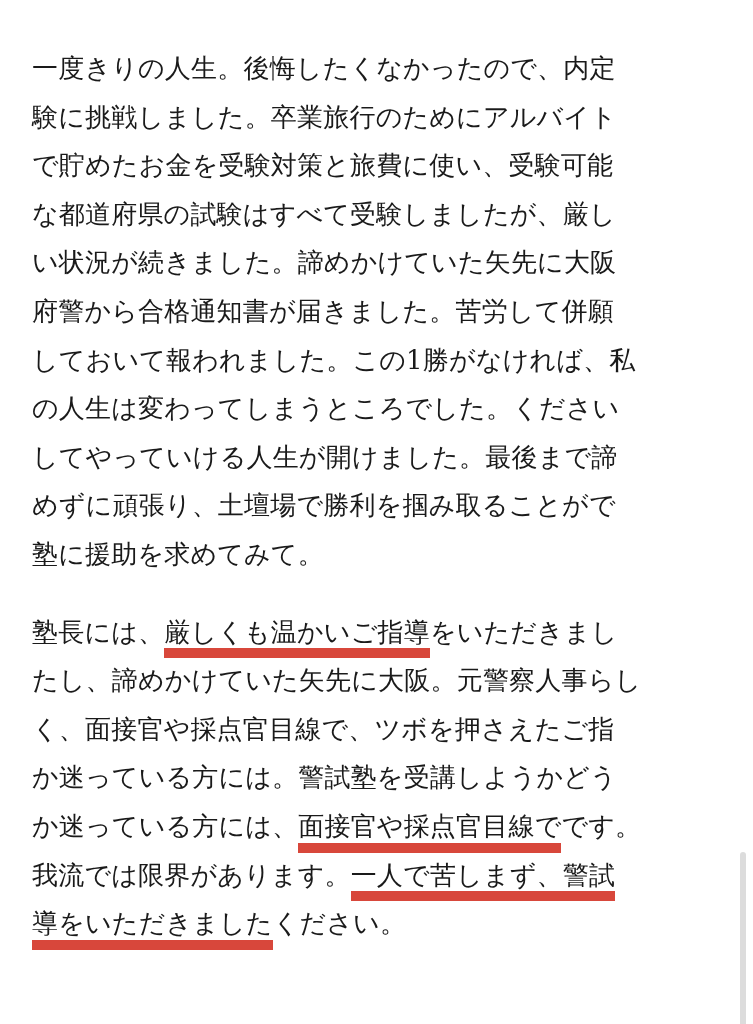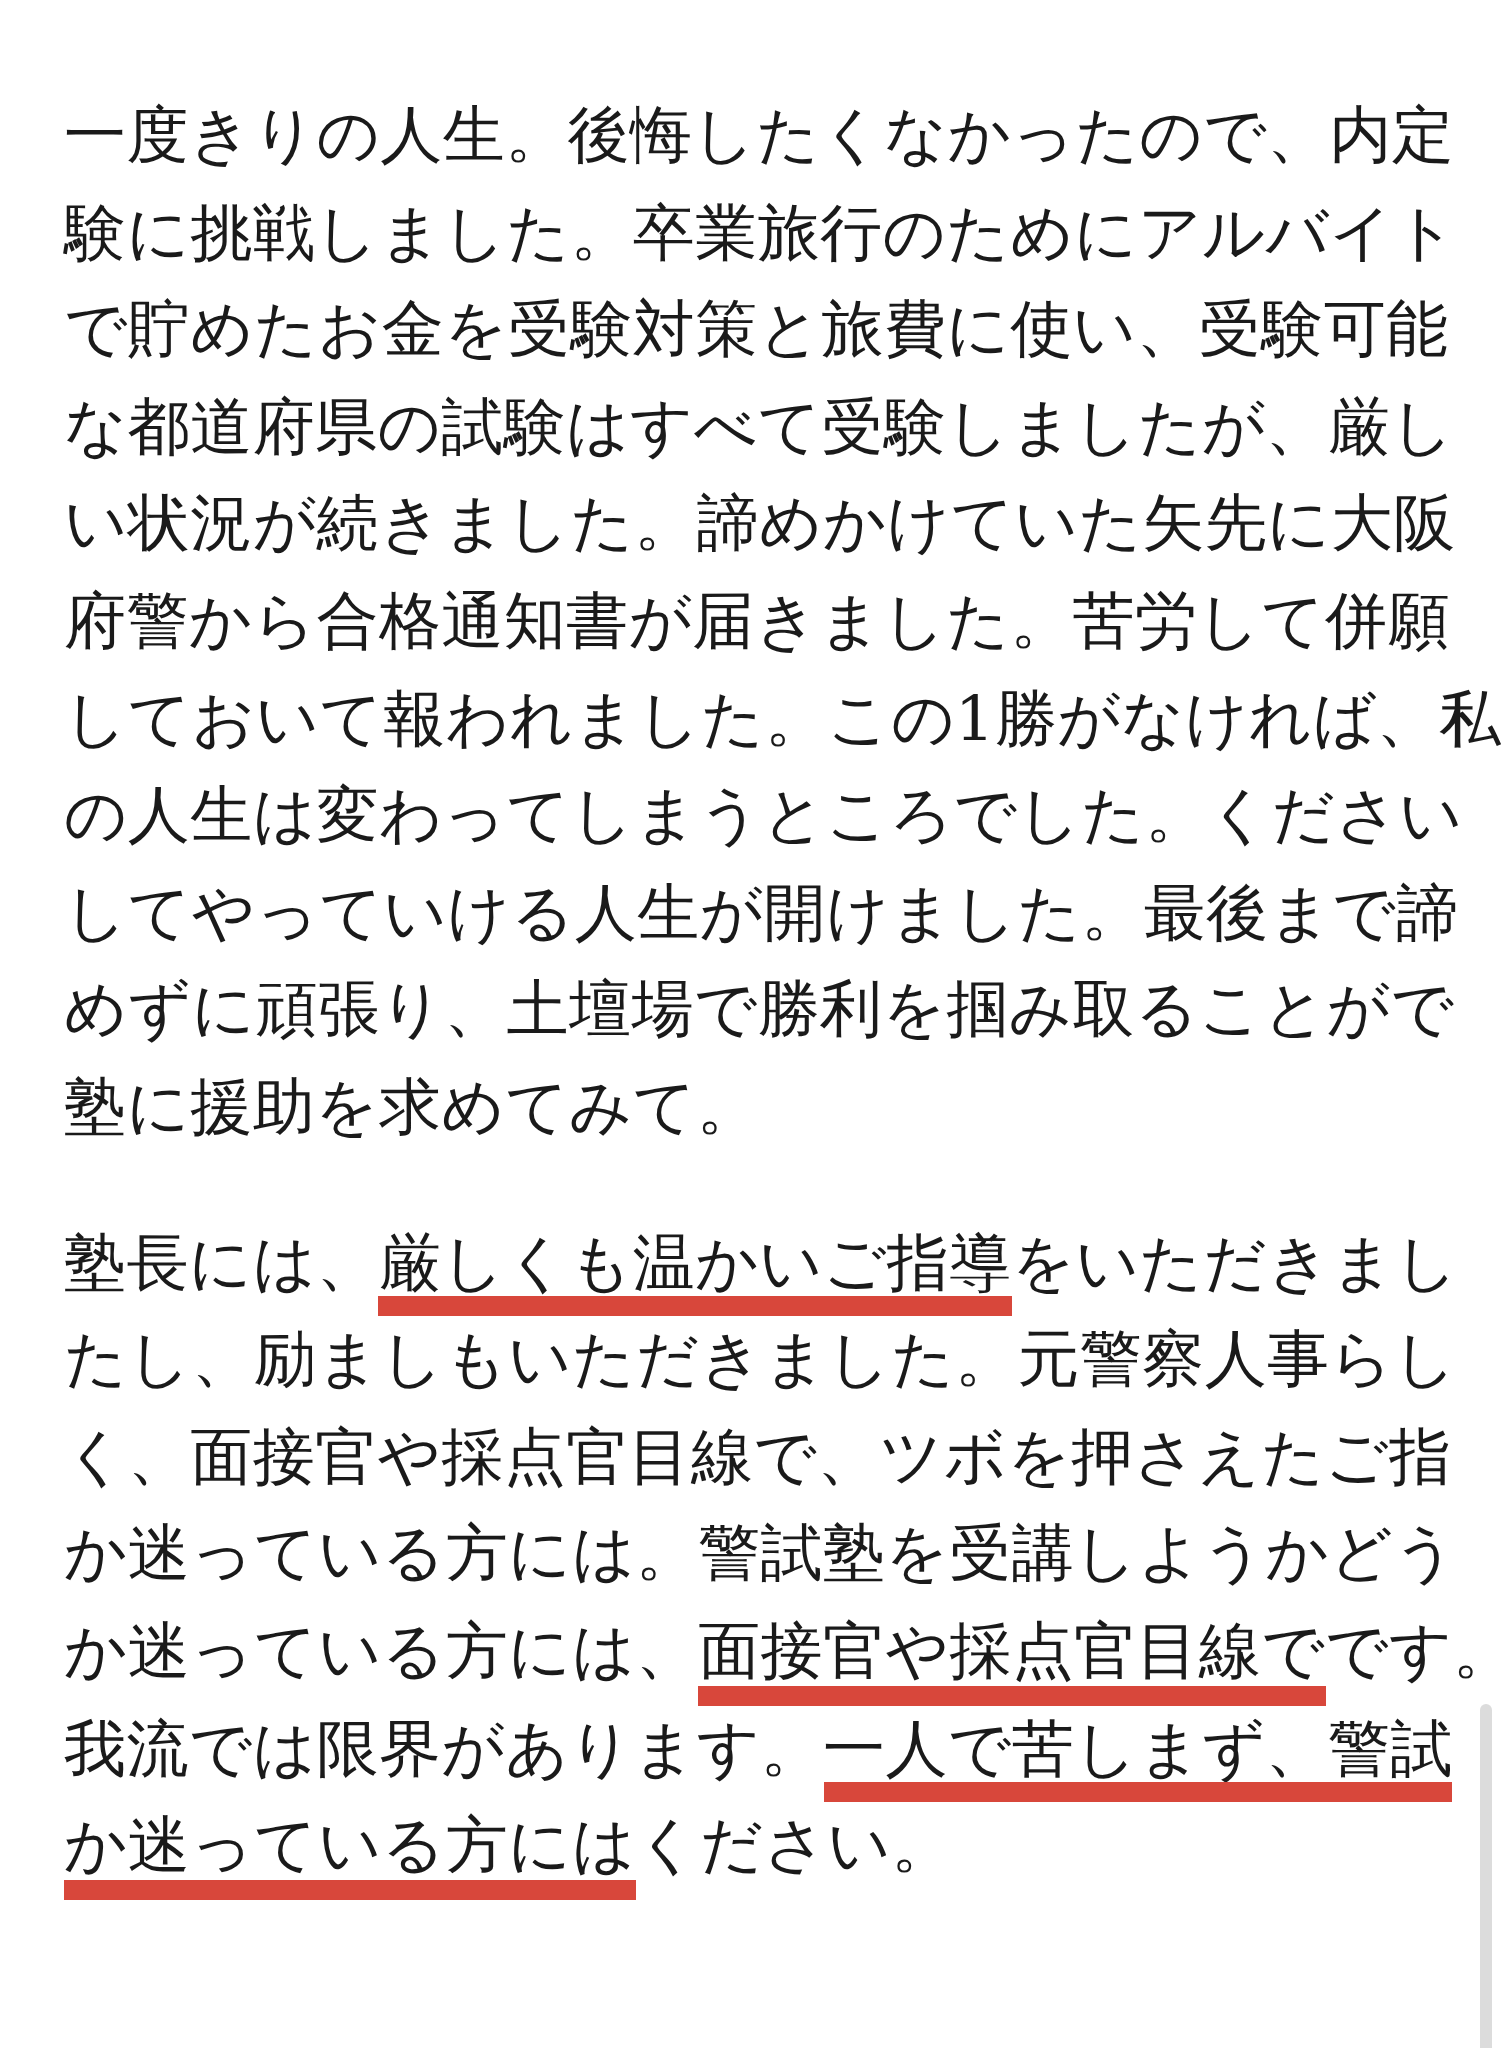--- a/index.html
+++ b/index.html
@@ -13,21 +13,21 @@
     position: relative;
     background: var(--bg, #ffffff);
     font-family: "DejaVu Serif", "Liberation Serif", serif;
   }
   .text-block {
     position: absolute;
     left: 32px;
     top: 44px;
     width: 692px;
     color: var(--text, #1a1a1a);
-    font-size: 31px;
+    font-size: 26px;
     line-height: 48.6px;
     letter-spacing: 0.2px;
   }
   .paragraph {
     margin: 0 0 29px 0;
   }
   .text-line {
     white-space: nowrap;
     height: 48.6px;
   }
@@ -66,22 +66,22 @@
       <div class="text-line"><span>い状況が続きました。諦めかけていた矢先に大阪</span></div>
       <div class="text-line"><span>府警から合格通知書が届きました。苦労して併願</span></div>
       <div class="text-line"><span>しておいて報われました。この1勝がなければ、私</span></div>
       <div class="text-line"><span>の人生は変わってしまうところでした。ください</span></div>
       <div class="text-line"><span>してやっていける人生が開けました。最後まで諦</span></div>
       <div class="text-line"><span>めずに頑張り、土壇場で勝利を掴み取ることがで</span></div>
       <div class="text-line"><span>塾に援助を求めてみて。</span></div>
     </div>
     <div class="paragraph">
       <div class="text-line"><span>塾長には、</span><span class="underlined">厳しくも温かいご指導</span><span>をいただきまし</span></div>
-      <div class="text-line"><span>たし、励ましもいただきました。元警察人事らし</span></div>
+      <div class="text-line"><span>たし、諦めかけていた矢先に大阪。元警察人事らし</span></div>
       <div class="text-line"><span>く、面接官や採点官目線で、ツボを押さえたご指</span></div>
       <div class="text-line"><span>か迷っている方には。警試塾を受講しようかどう</span></div>
       <div class="text-line"><span>か迷っている方には、</span><span class="underlined">面接官や採点官目線で</span><span>です。</span></div>
       <div class="text-line"><span>我流では限界があります。</span><span class="underlined">一人で苦しまず、警試</span></div>
-      <div class="text-line"><span class="underlined">か迷っている方には</span><span>ください。</span></div>
+      <div class="text-line"><span class="underlined">導をいただきました</span><span>ください。</span></div>
     </div>
   </div>
 
 <div class="scrollbar-thumb"></div>
 
 </body></html>

